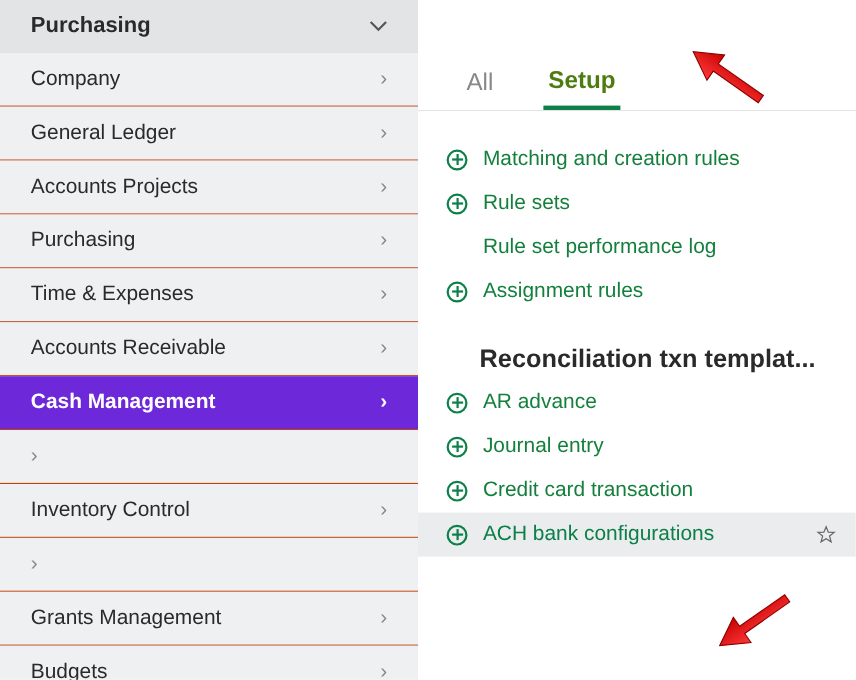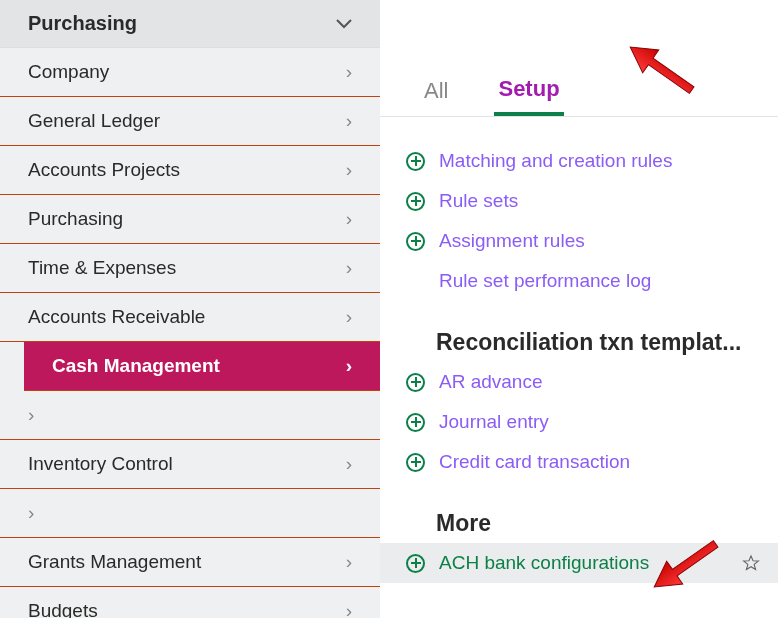--- a/index.html
+++ b/index.html
@@ -34,24 +34,23 @@
       align-items: center;
       justify-content: space-between;
       padding: 13px 28px 13px 28px;
       font-size: 19px;
       color: #2a2a2a;
       cursor: pointer;
       border-bottom: 1px solid #c2410c;
       background: #eff0f1;
     }
     .sidebar-item.active {
-      background: #be185d;
+      background: #6d28d9;
       color: #ffffff;
       font-weight: bold;
-      margin-left: 24px;
     }
     .chevron {
       font-size: 19px;
       color: #888;
       font-family: Arial;
     }
     .sidebar-item.active .chevron { color: #fff; }
     .chevron-down { font-size: 18px; color: #555; }
 
     .main {
@@ -65,35 +64,34 @@
       align-items: flex-end;
       gap: 42px;
       padding: 60px 0 0 40px;
       border-bottom: 1px solid #e4e4e4;
     }
     .tab {
       font-size: 22px;
       color: #888;
       padding: 0 4px 12px 4px;
       cursor: pointer;
-      margin-top: 16px;
     }
     .tab.active {
-      color: #a21caf;
+      color: #4d7c0f;
       font-weight: bold;
       border-bottom: 4px solid #0c8048;
       padding-bottom: 10px;
     }
     .list { padding: 24px 0 0 0; }
     .list-row {
       display: flex;
       align-items: center;
       padding: 9px 26px 9px 26px;
       font-size: 19px;
-      color: #8b5cf6;
+      color: #15803d;
       cursor: pointer;
       position: relative;
     }
     .list-row.highlight {
       background: #ebeced;
       color: #0c8048;
     }
     .list-row.highlight .link-text { color: #0c8048; text-align: center; }
     .plus-icon {
       width: 19px;
@@ -221,43 +219,42 @@
     <div class="list">
       <div class="list-row">
         <span class="plus-icon"></span>
         <span class="link-text">Matching and creation rules</span>
       </div>
       <div class="list-row">
         <span class="plus-icon"></span>
         <span class="link-text">Rule sets</span>
       </div>
       <div class="list-row">
-        <span class="plus-icon"></span>
-        <span class="link-text">Assignment rules</span>
-      </div>
-      <div class="list-row">
         <span class="plus-spacer"></span>
         <span class="link-text">Rule set performance log</span>
       </div>
+      <div class="list-row">
+        <span class="plus-icon"></span>
+        <span class="link-text">Assignment rules</span>
+      </div>
 
       <div class="section-heading">Reconciliation txn templat...</div>
       <div class="list-row">
         <span class="plus-icon"></span>
         <span class="link-text">AR advance</span>
       </div>
       <div class="list-row">
         <span class="plus-icon"></span>
         <span class="link-text">Journal entry</span>
       </div>
       <div class="list-row">
         <span class="plus-icon"></span>
         <span class="link-text">Credit card transaction</span>
       </div>
 
-      <div class="section-heading">More</div>
       <div class="list-row highlight">
         <span class="plus-icon"></span>
         <span class="link-text">ACH bank configurations</span>
         <span class="star-icon">
           <svg viewBox="0 0 24 24" width="18" height="18">
               <path d="M12 2.5 L14.7 9 L21.8 9.3 L16.2 13.8 L18.1 20.7 L12 16.9 L5.9 20.7 L7.8 13.8 L2.2 9.3 L9.3 9 Z" fill="none" stroke="#666" stroke-width="1.5"></path>
             </svg>
         </span>
       </div>
     </div>

